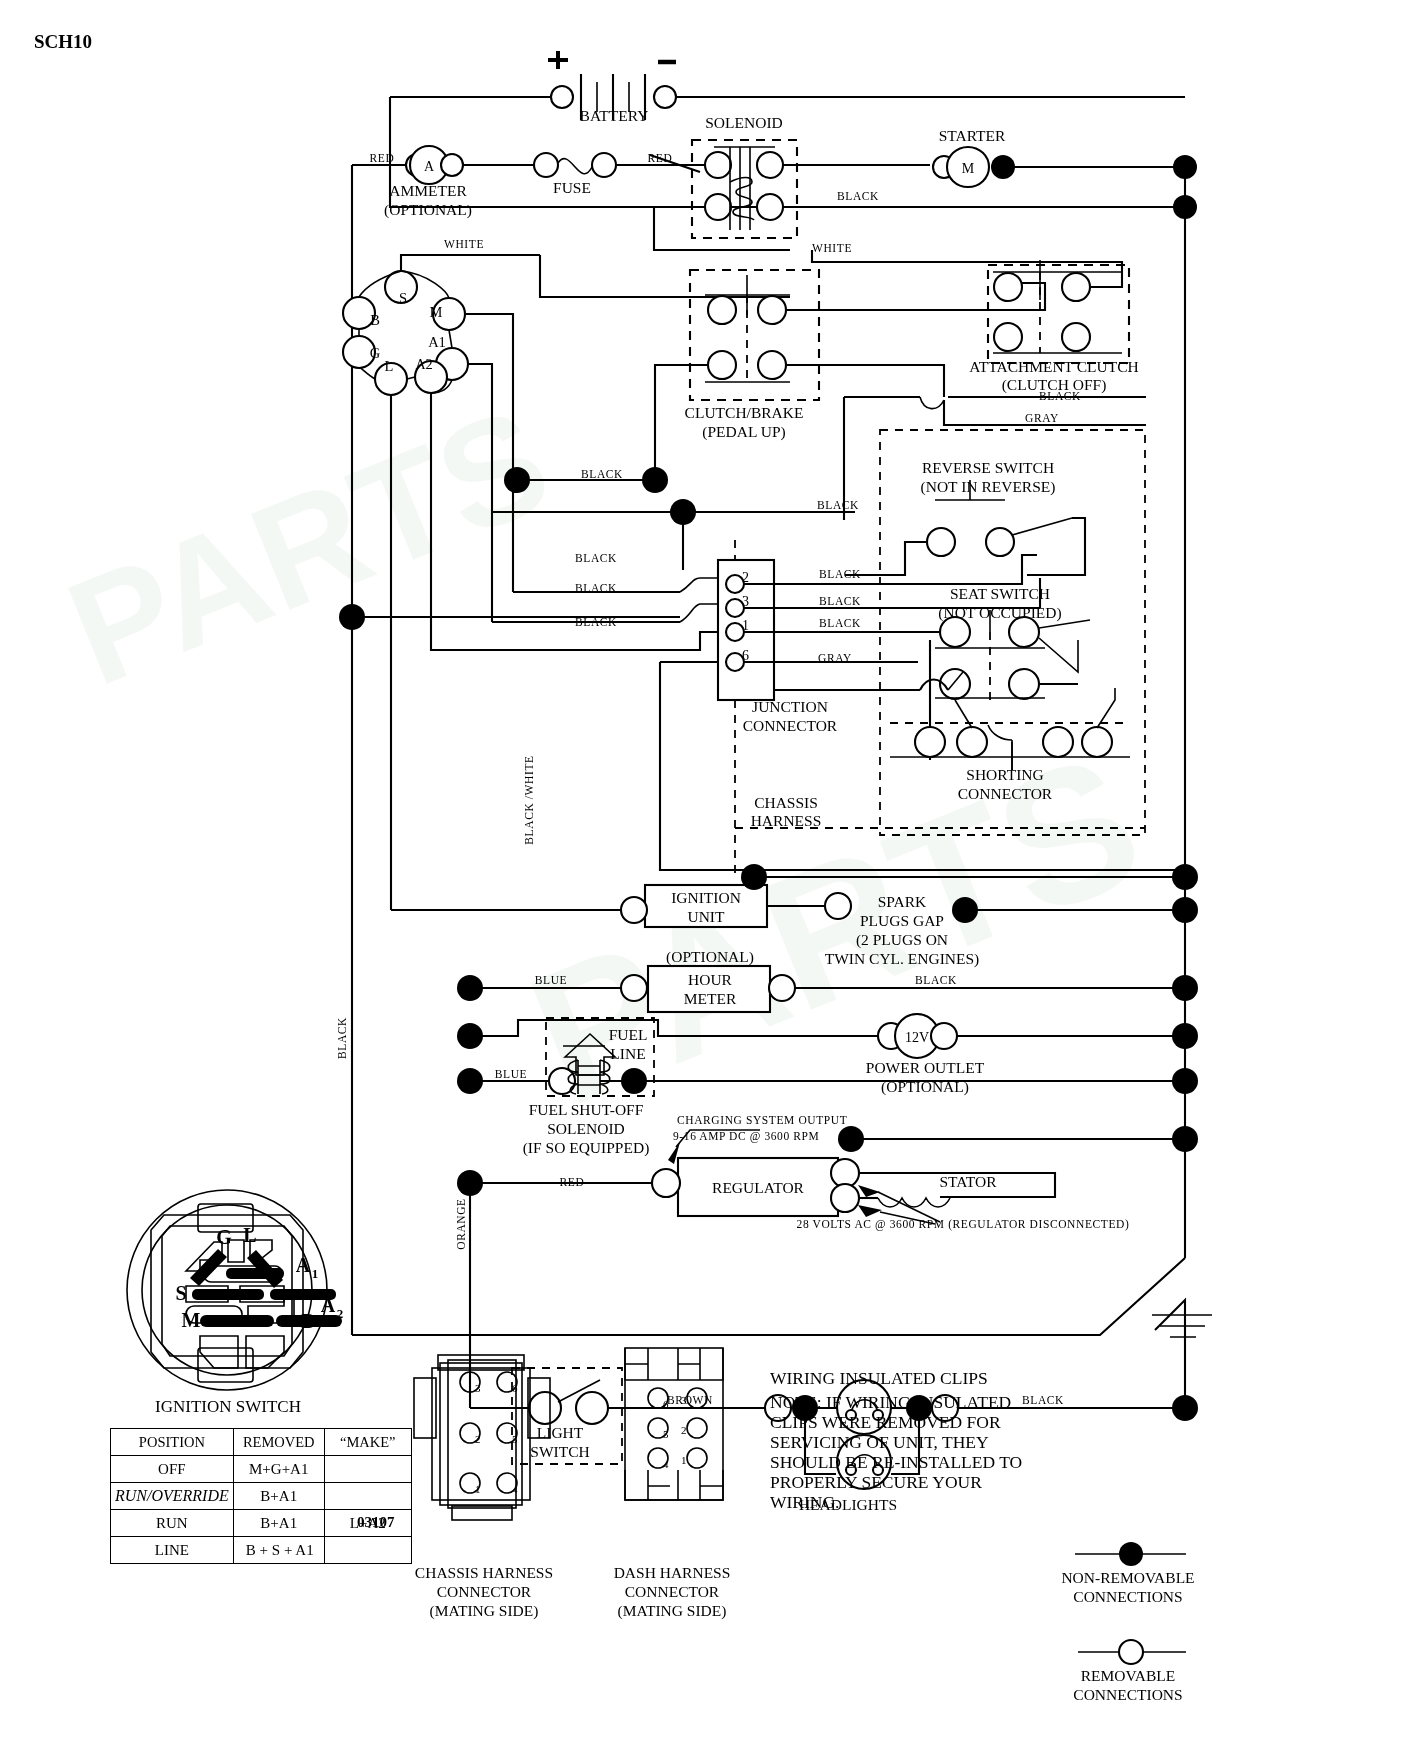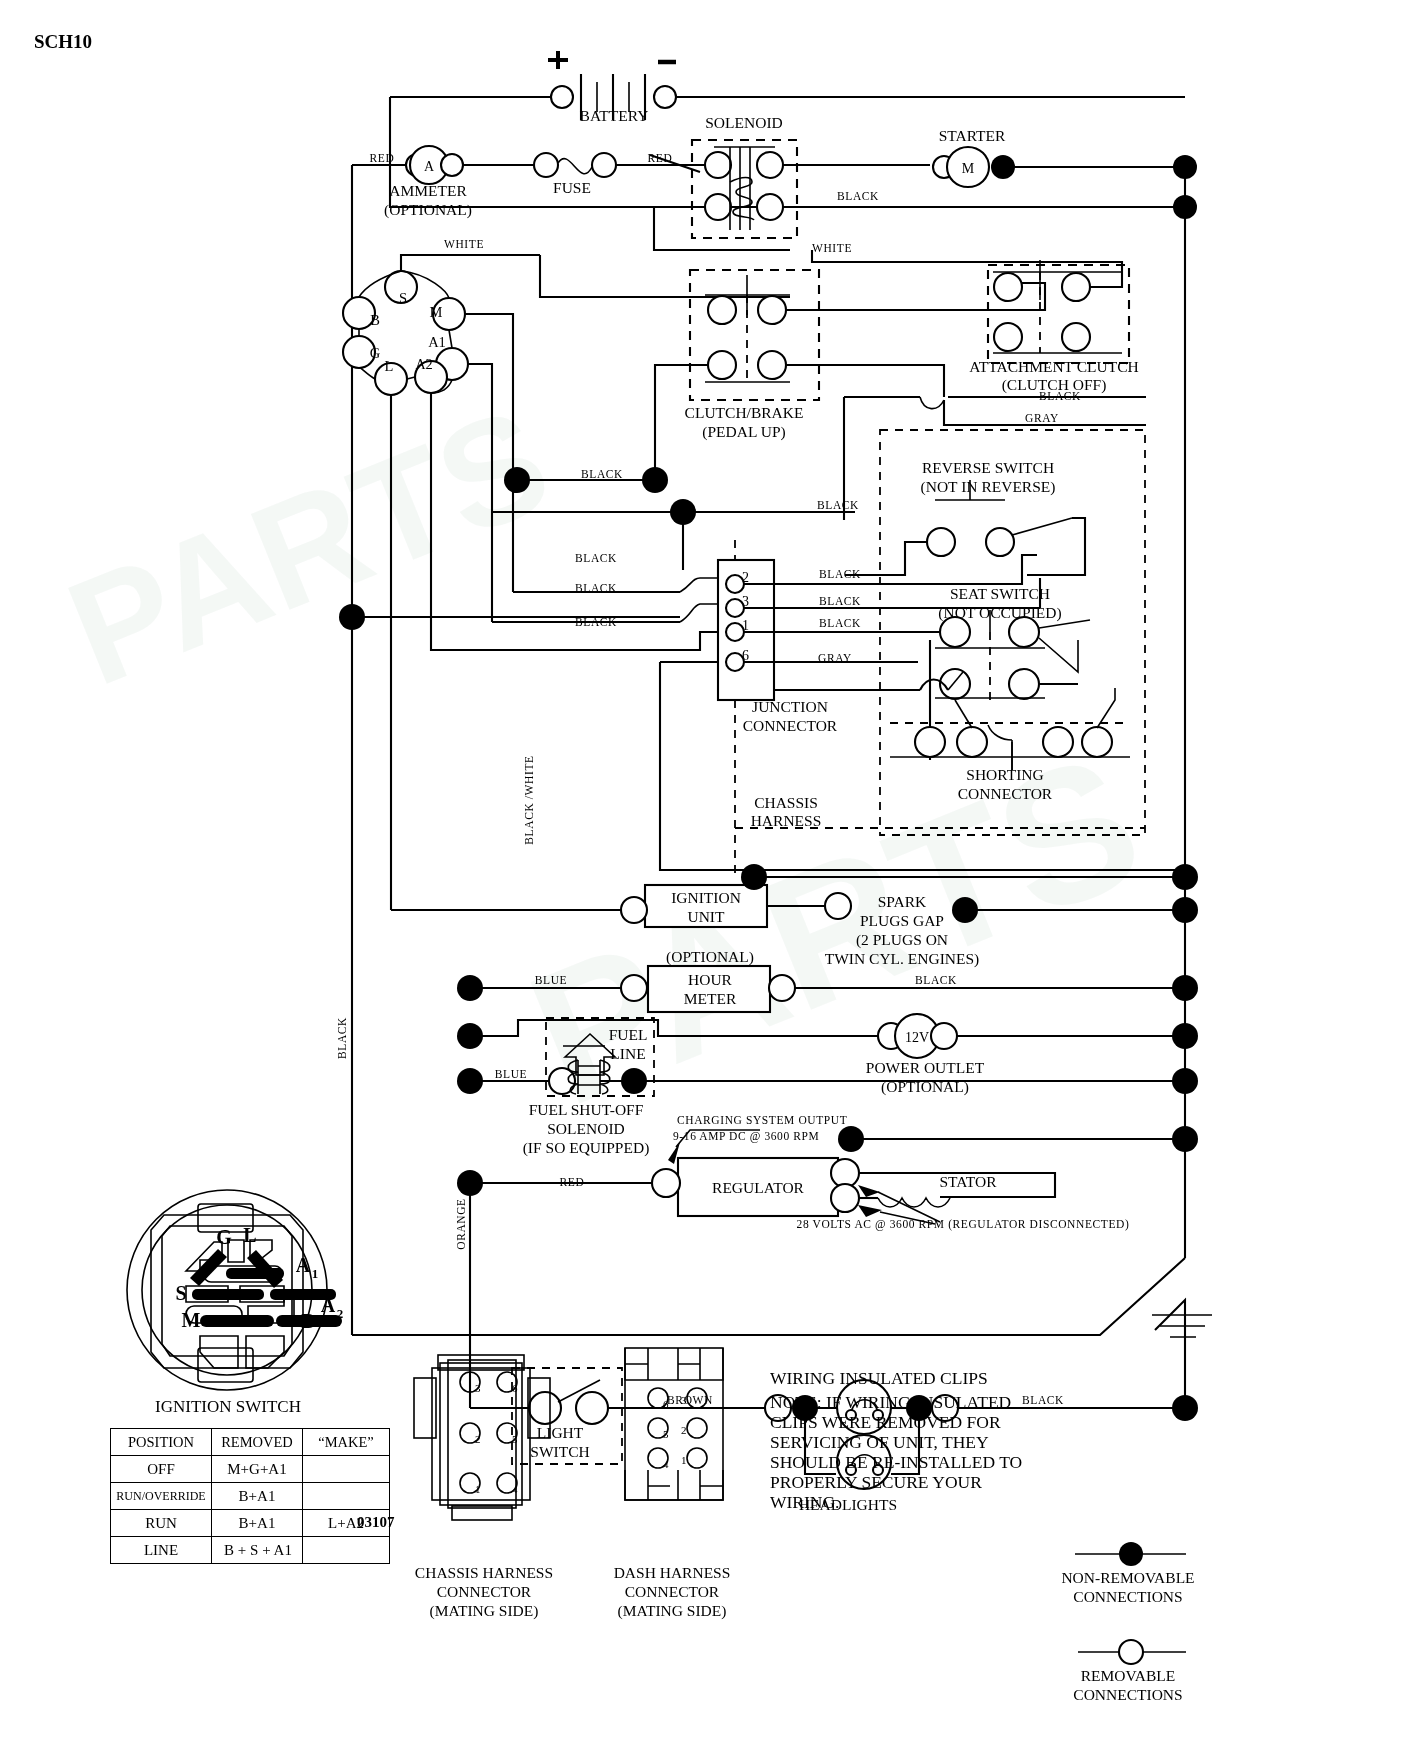--- a/index.html
+++ b/index.html
@@ -25,21 +25,21 @@
   .pin{font-size:14px;text-anchor:start;}
   .sch10{font-size:19px;text-anchor:start;font-weight:bold;}
   .code{font-size:15px;text-anchor:start;font-weight:bold;}
   .note{font-size:17.5px;text-anchor:start;}
   .tbl{position:absolute;border-collapse:collapse;font-family:"Liberation Serif",serif;}
   .tbl td{border:1.6px solid #000;font-size:15px;text-align:center;padding:2px 4px;height:22px;margin-top:9px;}
   .tbl td.pos{width:92px;}
   .tbl td.cir{width:80px;}
   .tbl td.mk{width:78px;text-align:center;}
   .tbl td.hd{font-size:14.5px;}
-  .tbl td.small{font-size:12px;}
+  .tbl td.small{font-size:16px;font-style:italic;}
   .wm{position:absolute;opacity:0.045;font-family:"Liberation Sans",sans-serif;
       font-size:150px;font-weight:bold;color:#1f6b3a;pointer-events:none;
       transform:rotate(-22deg);white-space:nowrap;}
 </style>
 </head>
 <body>
 
 <div id="page">
 
   <div class="wm" style="left:60px;top:460px;">PARTS</div>

